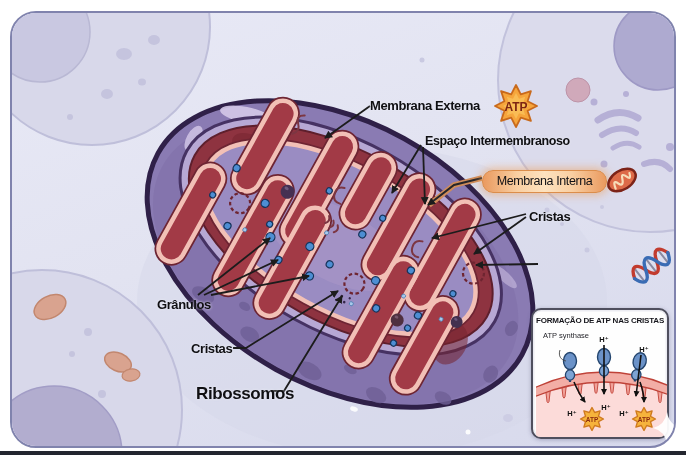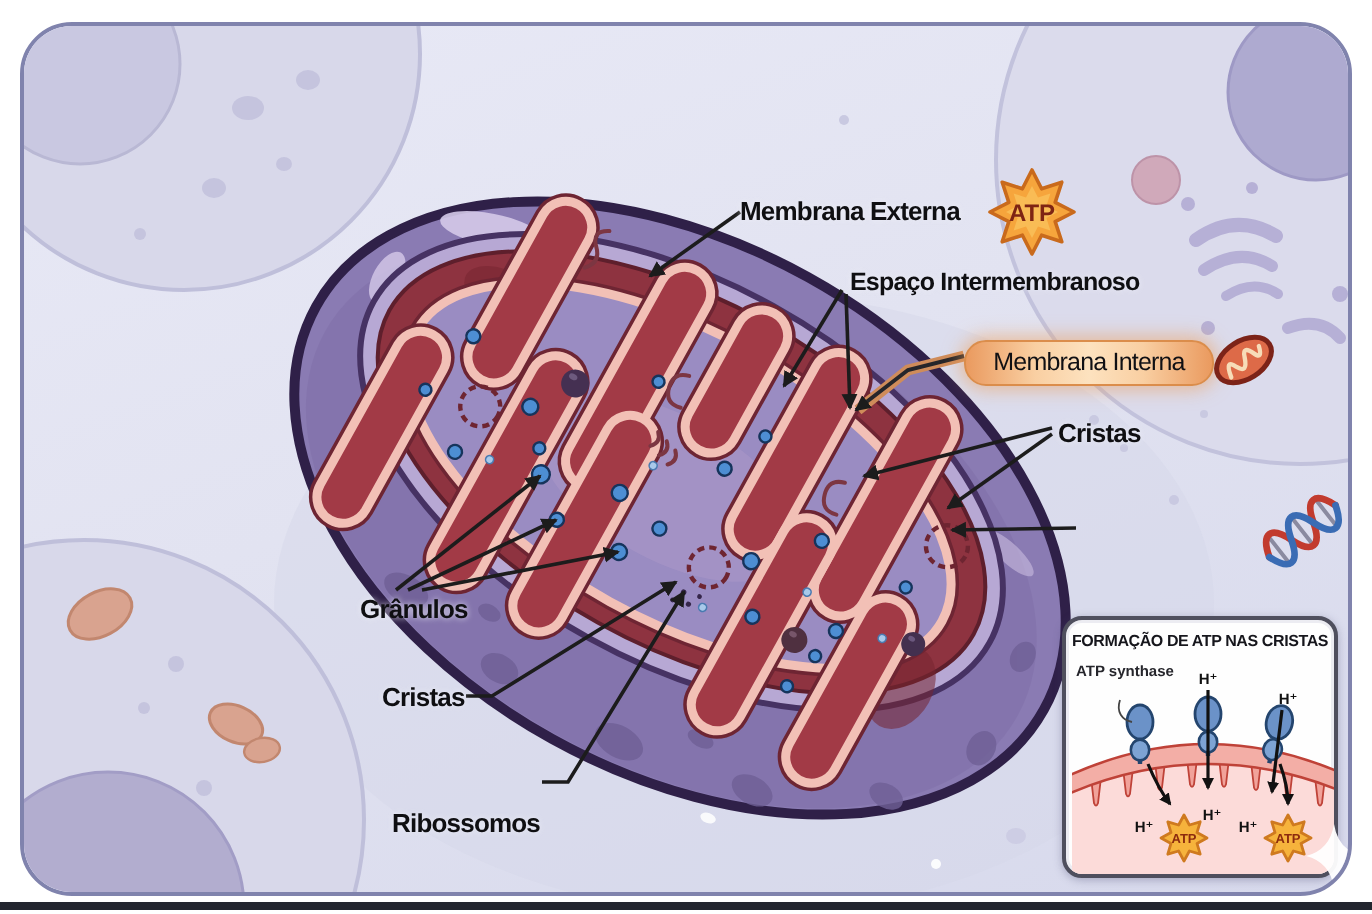--- a/index.html
+++ b/index.html
@@ -18,22 +18,22 @@
         background:linear-gradient(90deg,#ea9a5f 0%,#f9cfa2 28%,#fde2bf 50%,#f9cfa2 72%,#ea9a5f 100%);
         border:1px solid #db8d4b;box-shadow:0 0 9px 2px rgba(238,158,88,.55);
         text-align:center;font-weight:normal;font-size:12.5px;line-height:20px;color:#101014;
         letter-spacing:-0.4px;}
   .icon-abs{position:absolute;}
   .inset{position:absolute;left:519px;top:295px;width:138px;height:131px;box-sizing:border-box;
          background:#fefefe;border:2px solid #4f4f5e;border-radius:10px;overflow:hidden;
          box-shadow:0 1px 4px rgba(70,70,110,.35), inset 0 0 0 1.5px #ececf2;}
   .inset-title{position:absolute;left:0;top:6px;width:100%;text-align:center;
          font-weight:bold;font-size:8px;letter-spacing:-0.2px;color:#16161c;}
-  .inset-syn{position:absolute;left:5px;top:21px;width:56px;text-align:left;
-         font-weight:bold;font-size:7.5px;line-height:1.25;color:#26262c;white-space:normal;}
+  .inset-syn{position:absolute;left:5px;top:21px;width:56px;text-align:center;
+         font-weight:normal;font-size:7.5px;line-height:1.25;color:#26262c;white-space:normal;}
   .inset-svg{position:absolute;left:3px;top:20px;}
   .sparkle{position:absolute;left:634px;top:396px;z-index:6;}
 </style>
 </head>
 <body>
 
 <div class="stage">
 
   <div class="frame">
 
@@ -222,23 +222,23 @@
         <path d="M209,293 L307,274" marker-end="url(#arw)"></path>
         <path d="M231,346 L244,346 L336,289" marker-end="url(#arw)"></path>
         <path d="M269,389 L282,389 L340,294" marker-end="url(#arw)"></path>
       </g>
     </svg>
 
     <div class="lbl" style="left:358px;top:86px;font-size:13px">Membrana Externa</div>
     <div class="lbl" style="left:413px;top:121px">Espaço Intermembranoso</div>
     <div class="pill">Membrana Interna</div>
     <div class="lbl" style="left:517px;top:197px;font-size:13px">Cristas</div>
-    <div class="lbl" style="left:168px;top:285px;font-size:13px">Grânulos</div>
+    <div class="lbl" style="left:145px;top:285px;font-size:13px">Grânulos</div>
     <div class="lbl" style="left:179px;top:329px;font-size:13px">Cristas</div>
-    <div class="lbl" style="left:184px;top:392px;font-size:13px">Ribossomos</div>
+    <div class="lbl" style="left:184px;top:371px;font-size:17px">Ribossomos</div>
 
     <svg class="icon-abs" style="left:482px;top:71px" width="44" height="44" viewBox="0 0 44 44">
       <polygon points="43,22 33.6,26.8 36.9,36.9 26.8,33.6 22,43 17.2,33.6 7.1,36.9 10.4,26.8 1,22 10.4,17.2 7.1,7.1 17.2,10.4 22,1 26.8,10.4 36.9,7.1 33.6,17.2" fill="#f6a53c" stroke="#c96a1c" stroke-width="1.8" stroke-linejoin="round"></polygon>
       <polygon points="35,22 29.2,25 31.2,31.2 25,29.2 22,35 19,29.2 12.8,31.2 14.8,25 9,22 14.8,19 12.8,12.8 19,14.8 22,9 25,14.8 31.2,12.8 29.2,19" fill="#f9bc55"></polygon>
       <text x="22" y="26.5" text-anchor="middle" font-size="12" font-weight="bold" fill="#7e2413" font-family="Liberation Sans, DejaVu Sans, sans-serif">ATP</text>
     </svg>
 
     <svg class="icon-abs" style="left:591px;top:150px" width="38" height="34" viewBox="-19 -17 38 34">
       <g transform="rotate(-32)">
         <ellipse rx="15" ry="9.5" fill="#dd6a48" stroke="#7c2318" stroke-width="2.5"></ellipse>

